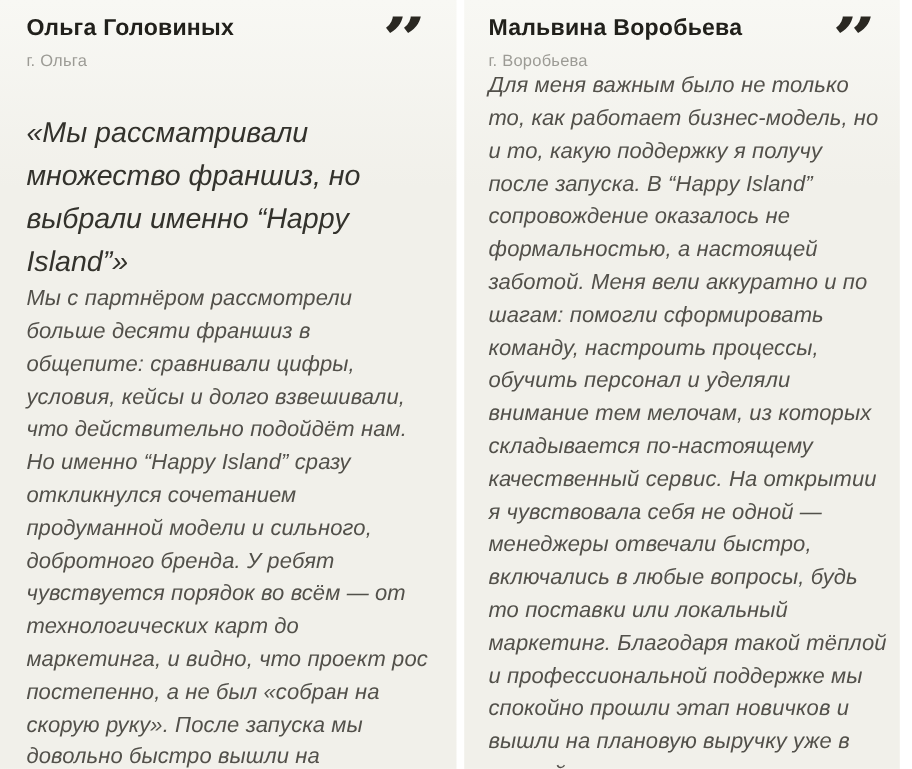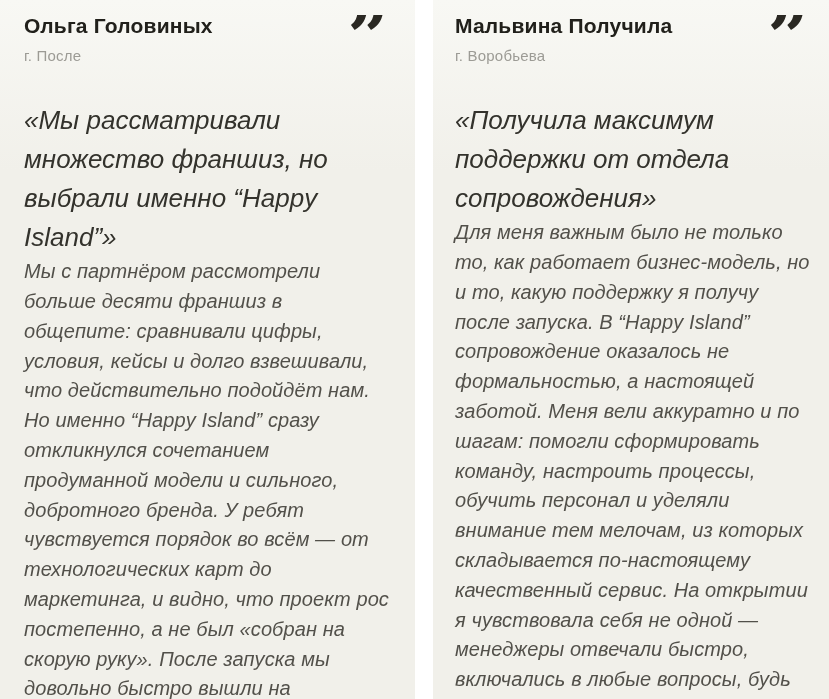--- a/index.html
+++ b/index.html
@@ -5,21 +5,21 @@
   * { margin: 0; padding: 0; box-sizing: border-box; }
   html, body {
     width: 829px;
     height: 699px;
     background: #ffffff;
     font-family: "Liberation Sans", sans-serif;
     overflow: hidden;
   }
   .cards-row {
     display: flex;
-    gap: 18px;
+    gap: 7px;
     width: 829px;
     height: 699px;
   }
   .testimonial-card {
     width: 415px;
     height: 699px;
     background: linear-gradient(180deg, #f8f8f4 0%, #f1f0ea 170px, #f1f0ea 100%);
     padding: 13px 24px 20px 24px;
     flex-shrink: 0;
   }
@@ -80,33 +80,32 @@
 </style>
 </head>
 <body>
 
 <div class="cards-row">
 
   <div class="testimonial-card left">
     <div class="card-header">
       <div>
         <div class="person-name">Ольга Головиных</div>
-        <div class="person-city">г. После</div>
+        <div class="person-city">г. Ольга</div>
       </div>
       <div class="quote-mark">”</div>
     </div>
     <div class="headline">«Мы рассматривали множество франшиз, но выбрали именно “Happy Island”»</div>
     <div class="body-text">Мы с партнёром рассмотрели больше десяти франшиз в общепите: сравнивали цифры, условия, кейсы и долго взвешивали, что действительно подойдёт нам. Но именно “Happy Island” сразу откликнулся сочетанием продуманной модели и сильного, добротного бренда. У ребят чувствуется порядок во всём — от технологических карт до маркетинга, и видно, что проект рос постепенно, а не был «собран на скорую руку». После запуска мы довольно быстро вышли на стабильный поток гостей — формат яркий, узнаваемый, он сам притягивает людей. Ни разу не пожалела, что выбрала именно их: есть ощущение, что ты не просто покупаешь франшизу, а становишься частью команды, в которой тебе искренне рады и готовы помогать расти.</div>
   </div>
 
   <div class="testimonial-card right">
     <div class="card-header">
       <div>
-        <div class="person-name">Мальвина Получила</div>
+        <div class="person-name">Мальвина Воробьева</div>
         <div class="person-city">г. Воробьева</div>
       </div>
       <div class="quote-mark">”</div>
     </div>
-    <div class="headline">«Получила максимум поддержки от отдела сопровождения»</div>
     <div class="body-text">Для меня важным было не только то, как работает бизнес-модель, но и то, какую поддержку я получу после запуска. В “Happy Island” сопровождение оказалось не формальностью, а настоящей заботой. Меня вели аккуратно и по шагам: помогли сформировать команду, настроить процессы, обучить персонал и уделяли внимание тем мелочам, из которых складывается по-настоящему качественный сервис. На открытии я чувствовала себя не одной — менеджеры отвечали быстро, включались в любые вопросы, будь то поставки или локальный маркетинг. Благодаря такой тёплой и профессиональной поддержке мы спокойно прошли этап новичков и вышли на плановую выручку уже в первый месяц.</div>
   </div>
 
 </div>
 
 </body></html>

